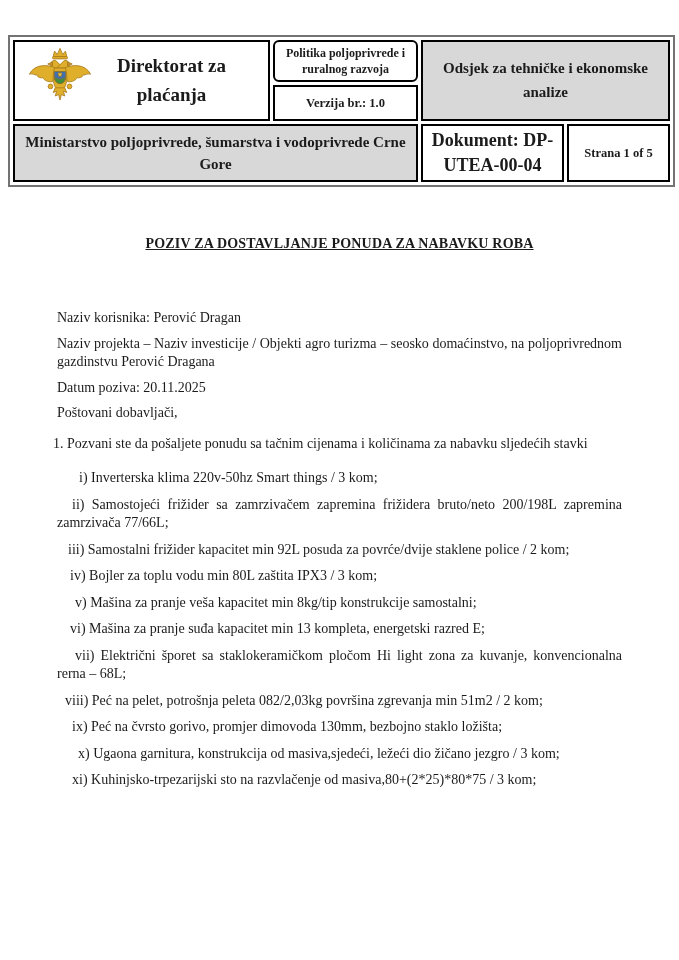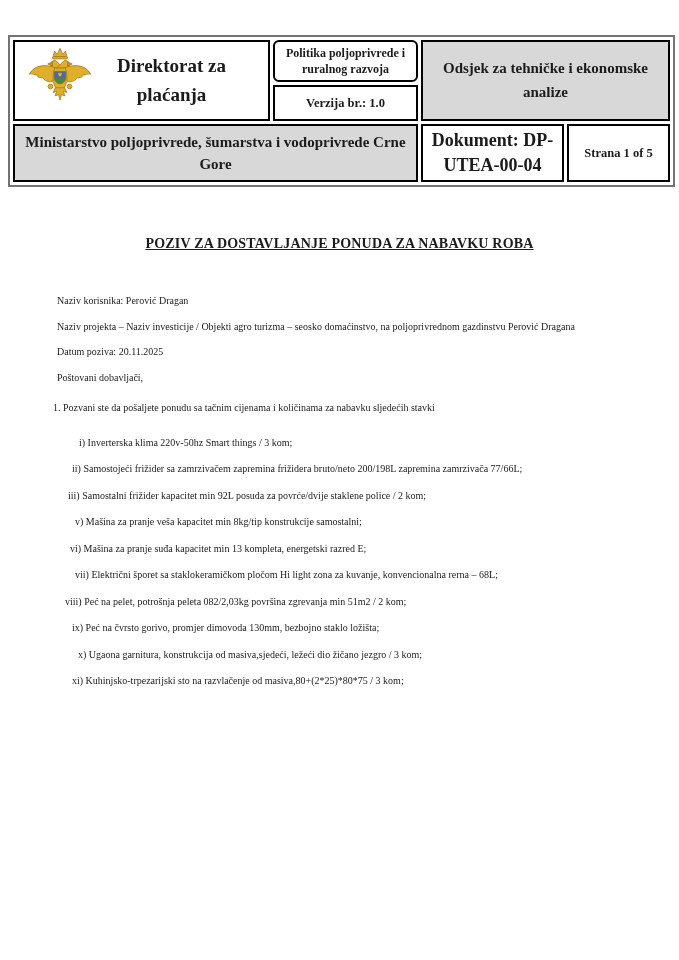--- a/index.html
+++ b/index.html
@@ -55,22 +55,22 @@
   
   .doc-title {
     margin: 49px 20px 12px;
     text-align: center;
     font-size: 14px;
     font-weight: bold;
     text-decoration: underline;
     letter-spacing: 0.2px;
   }
   .content {
-    margin: 40px 57px 0;
-    font-size: 10px;
+    margin: 57px 57px 0;
+    font-size: 14px;
     line-height: 18.5px;
     text-align: justify;
   }
   .content p { margin: 0 0 7px; }
   .nw { white-space: nowrap; text-align: left; }
   .gap-top { margin-top: 25px; }
   .salutation { margin-bottom: 12px !important; }
   .instruction { margin-bottom: 16px !important; margin-left: -4px !important; }
   .item { margin-bottom: 8px !important; }
 </style>
@@ -147,20 +147,21 @@
   <div class="content">
     <p class="nw">Naziv korisnika: Perović Dragan</p>
     <p>Naziv projekta – Naziv investicije / Objekti agro turizma – seosko domaćinstvo, na poljoprivrednom gazdinstvu Perović Dragana</p>
     <p class="nw">Datum poziva: 20.11.2025</p>
     <p class="nw gap-top salutation">Poštovani dobavljači,</p>
     <p class="nw instruction">1.  Pozvani ste da pošaljete ponudu sa tačnim cijenama i količinama za nabavku sljedećih stavki</p>
 
     <p class="item nw" style="text-indent:22px">i) Inverterska klima 220v-50hz Smart things / 3 kom;</p>
     <p class="item" style="text-indent:15px">ii) Samostojeći frižider sa zamrzivačem  zapremina frižidera bruto/neto 200/198L zapremina zamrzivača 77/66L;</p>
     <p class="item nw" style="text-indent:11px">iii) Samostalni frižider kapacitet min 92L posuda za povrće/dvije staklene police / 2 kom;</p>
+    <p class="item nw" style="text-indent:13px">iv) Bojler za toplu vodu min 80L zaštita IPX3 / 3 kom;</p>
     <p class="item nw" style="text-indent:18px">v) Mašina za pranje veša kapacitet min 8kg/tip konstrukcije samostalni;</p>
     <p class="item nw" style="text-indent:13px">vi) Mašina za pranje suđa kapacitet min 13 kompleta, energetski razred E;</p>
     <p class="item" style="text-indent:18px">vii) Električni šporet sa staklokeramičkom pločom Hi light zona za kuvanje, konvencionalna rerna – 68L;</p>
     <p class="item nw" style="text-indent:8px">viii) Peć na pelet, potrošnja peleta 082/2,03kg površina zgrevanja min 51m2 / 2 kom;</p>
     <p class="item nw" style="text-indent:15px">ix) Peć na čvrsto gorivo, promjer dimovoda 130mm, bezbojno staklo ložišta;</p>
     <p class="item nw" style="text-indent:21px">x) Ugaona garnitura, konstrukcija od masiva,sjedeći, ležeći dio žičano jezgro / 3 kom;</p>
     <p class="item nw" style="text-indent:15px">xi) Kuhinjsko-trpezarijski sto na razvlačenje od masiva,80+(2*25)*80*75 / 3 kom;</p>
   </div>
 
 </div>

